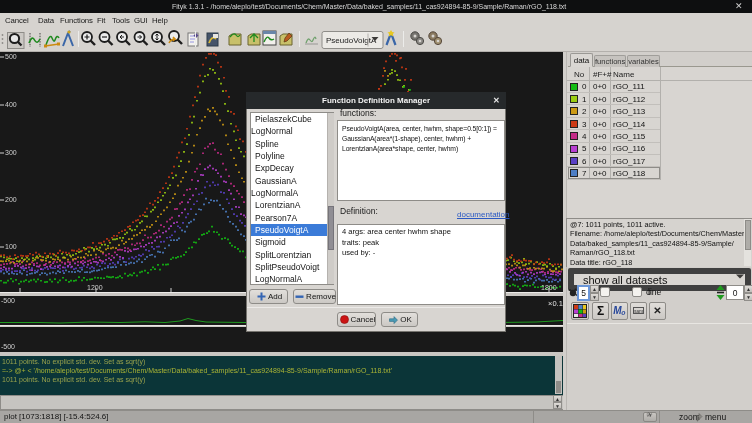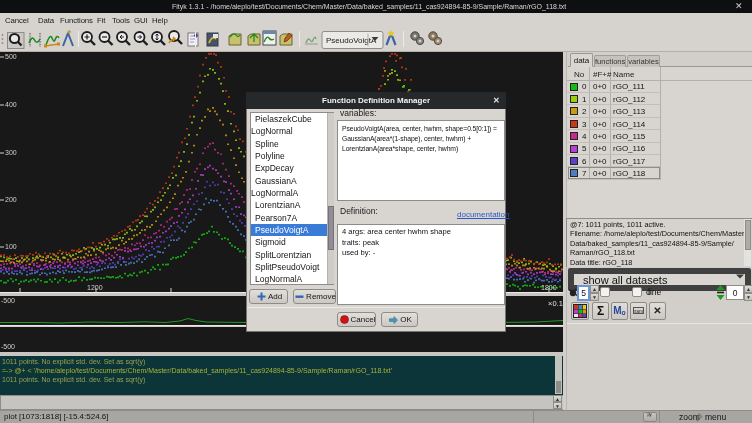--- a/index.html
+++ b/index.html
@@ -316,21 +316,21 @@
     <rect x="5.5" y="1" width="4" height="4" fill="#4d7ec4"></rect>
     <rect x="10" y="1" width="3" height="4" fill="#e8c820"></rect>
     <rect x="1" y="5.5" width="4" height="4" fill="#b83fd1"></rect>
     <rect x="5.5" y="5.5" width="4" height="4" fill="#14bd14"></rect>
     <rect x="10" y="5.5" width="3" height="4" fill="#cc9914"></rect>
     <rect x="1" y="10" width="4" height="3" fill="#e8e8e8"></rect>
     <rect x="5.5" y="10" width="4" height="3" fill="#c42b87"></rect>
     <rect x="10" y="10" width="3" height="3" fill="#5940c4"></rect>
   </svg>
 <div class="abs" style="left:592px;top:302px;width:17px;height:18px;background:linear-gradient(#e0ddd9,#cbc8c4);border:1px solid #8e8c88;border-radius:2px;font-size:12px;font-weight:bold;color:#111;text-align:center;line-height:16px">Σ</div>
-<div class="abs" style="left:611px;top:302px;width:17px;height:18px;background:linear-gradient(#e0ddd9,#cbc8c4);border:1px solid #8e8c88;border-radius:2px;font-size:10px;font-weight:bold;color:#26469a;text-align:center;line-height:16px;">Mₒ</div>
+<div class="abs" style="left:611px;top:302px;width:17px;height:18px;background:linear-gradient(#e0ddd9,#cbc8c4);border:1px solid #8e8c88;border-radius:2px;font-size:10px;font-weight:bold;color:#26469a;text-align:center;line-height:16px;font-style:italic">Mₒ</div>
 <div class="abs" style="left:630px;top:302px;width:17px;height:18px;background:linear-gradient(#e0ddd9,#cbc8c4);border:1px solid #8e8c88;border-radius:2px"></div>
 <div class="abs" style="left:632.5px;top:307px;width:11px;height:7px;border:1px solid #555;font-size:5px;color:#333;text-align:center;line-height:6px">nam</div>
 <div class="abs" style="left:649px;top:302px;width:17px;height:18px;background:linear-gradient(#e0ddd9,#cbc8c4);border:1px solid #8e8c88;border-radius:2px;font-size:10px;font-weight:bold;color:#222;text-align:center;line-height:16px">✕</div>
 <div class="abs" style="left:567px;top:323px;width:185px;height:1px;background:#b5b2ae;border-bottom:1px solid #e8e6e2"></div>
 
 <div class="abs" style="left:246px;top:92px;width:260px;height:240px;background:#d8d5d1;border:1px solid #76746f"></div>
 <div class="abs" style="left:246px;top:92px;width:260px;height:17px;background:#26292b;color:#f2f2f2;font-size:8px;font-weight:bold;text-align:center;line-height:17px">Function Definition Manager</div>
 <div class="abs" style="left:493px;top:96px;font-size:8px;color:#e8e8e8;font-weight:bold">✕</div>
 <div class="abs" style="left:250px;top:112px;width:84px;height:173px;background:#fff;border:1px solid #8e8c88;overflow:hidden">
 <div style="height:12.35px;line-height:12.35px;padding-left:4px;font-size:8.5px;color:#141414;white-space:nowrap">PielaszekCube</div>
@@ -343,21 +343,21 @@
 <div style="height:12.35px;line-height:12.35px;padding-left:4px;font-size:8.5px;color:#141414;white-space:nowrap">LorentzianA</div>
 <div style="height:12.35px;line-height:12.35px;padding-left:4px;font-size:8.5px;color:#141414;white-space:nowrap">Pearson7A</div>
 <div style="height:12.35px;line-height:12.35px;padding-left:4px;font-size:8.5px;background:#3b7bd8;color:#fff;white-space:nowrap">PseudoVoigtA</div>
 <div style="height:12.35px;line-height:12.35px;padding-left:4px;font-size:8.5px;color:#141414;white-space:nowrap">Sigmoid</div>
 <div style="height:12.35px;line-height:12.35px;padding-left:4px;font-size:8.5px;color:#141414;white-space:nowrap">SplitLorentzian</div>
 <div style="height:12.35px;line-height:12.35px;padding-left:4px;font-size:8.5px;color:#141414;white-space:nowrap">SplitPseudoVoigt</div>
 <div style="height:12.35px;line-height:12.35px;padding-left:4px;font-size:8.5px;color:#141414;white-space:nowrap">LogNormalA</div>
 </div>
 <div class="abs" style="left:327px;top:113px;width:7px;height:171px;background:#cfccc8;border-left:1px solid #b5b2ae"></div>
 <div class="abs" style="left:327.5px;top:206px;width:6px;height:44px;background:#908e94;border:1px solid #76747a"></div>
-<div class="abs" style="left:340px;top:108px;font-size:8.5px;color:#1a1a1a">variables:</div>
+<div class="abs" style="left:340px;top:108px;font-size:8.5px;color:#1a1a1a">functions:</div>
 <div class="abs" style="left:337px;top:120px;width:168px;height:81px;background:#fff;border:1px solid #8e8c88;font-size:6.8px;letter-spacing:-0.1px;color:#111;line-height:10px;padding:3px 0 0 4px;white-space:nowrap;overflow:hidden">PseudoVoigtA(area, center, hwhm, shape=0.5[0:1]) =<br>GaussianA(area*(1-shape), center, hwhm) +<br>LorentzianA(area*shape, center, hwhm)</div>
 <div class="abs" style="left:340px;top:206px;font-size:8.5px;color:#1a1a1a">Definition:</div>
 <div class="abs" style="left:457px;top:210px;font-size:8px;color:#2b59c3;text-decoration:underline">documentation</div>
 <div class="abs" style="left:337px;top:224px;width:168px;height:81px;background:#fff;border:1px solid #8e8c88;font-size:7.6px;color:#111;line-height:10.6px;padding:2px 0 0 4px;white-space:nowrap;overflow:hidden">4 args: area center hwhm shape<br>traits: peak<br>used by: -</div>
 <div class="abs dlgbtn" style="left:249px;top:289px;width:39px;height:15px"><svg width="9" height="9" style="margin:-1px 2px">
       <path d="M3.5 0.5 h2 v3 h3 v2 h-3 v3 h-2 v-3 h-3 v-2 h3 z" fill="#3465b4"></path>
     </svg>Add</div>
 <div class="abs dlgbtn" style="left:293px;top:289px;width:43px;height:15px"><svg width="9" height="9" style="margin:-1px 2px">
       <rect x="0.5" y="3.5" width="8" height="2.4" fill="#3465b4"></rect>
     </svg>Remove</div>

